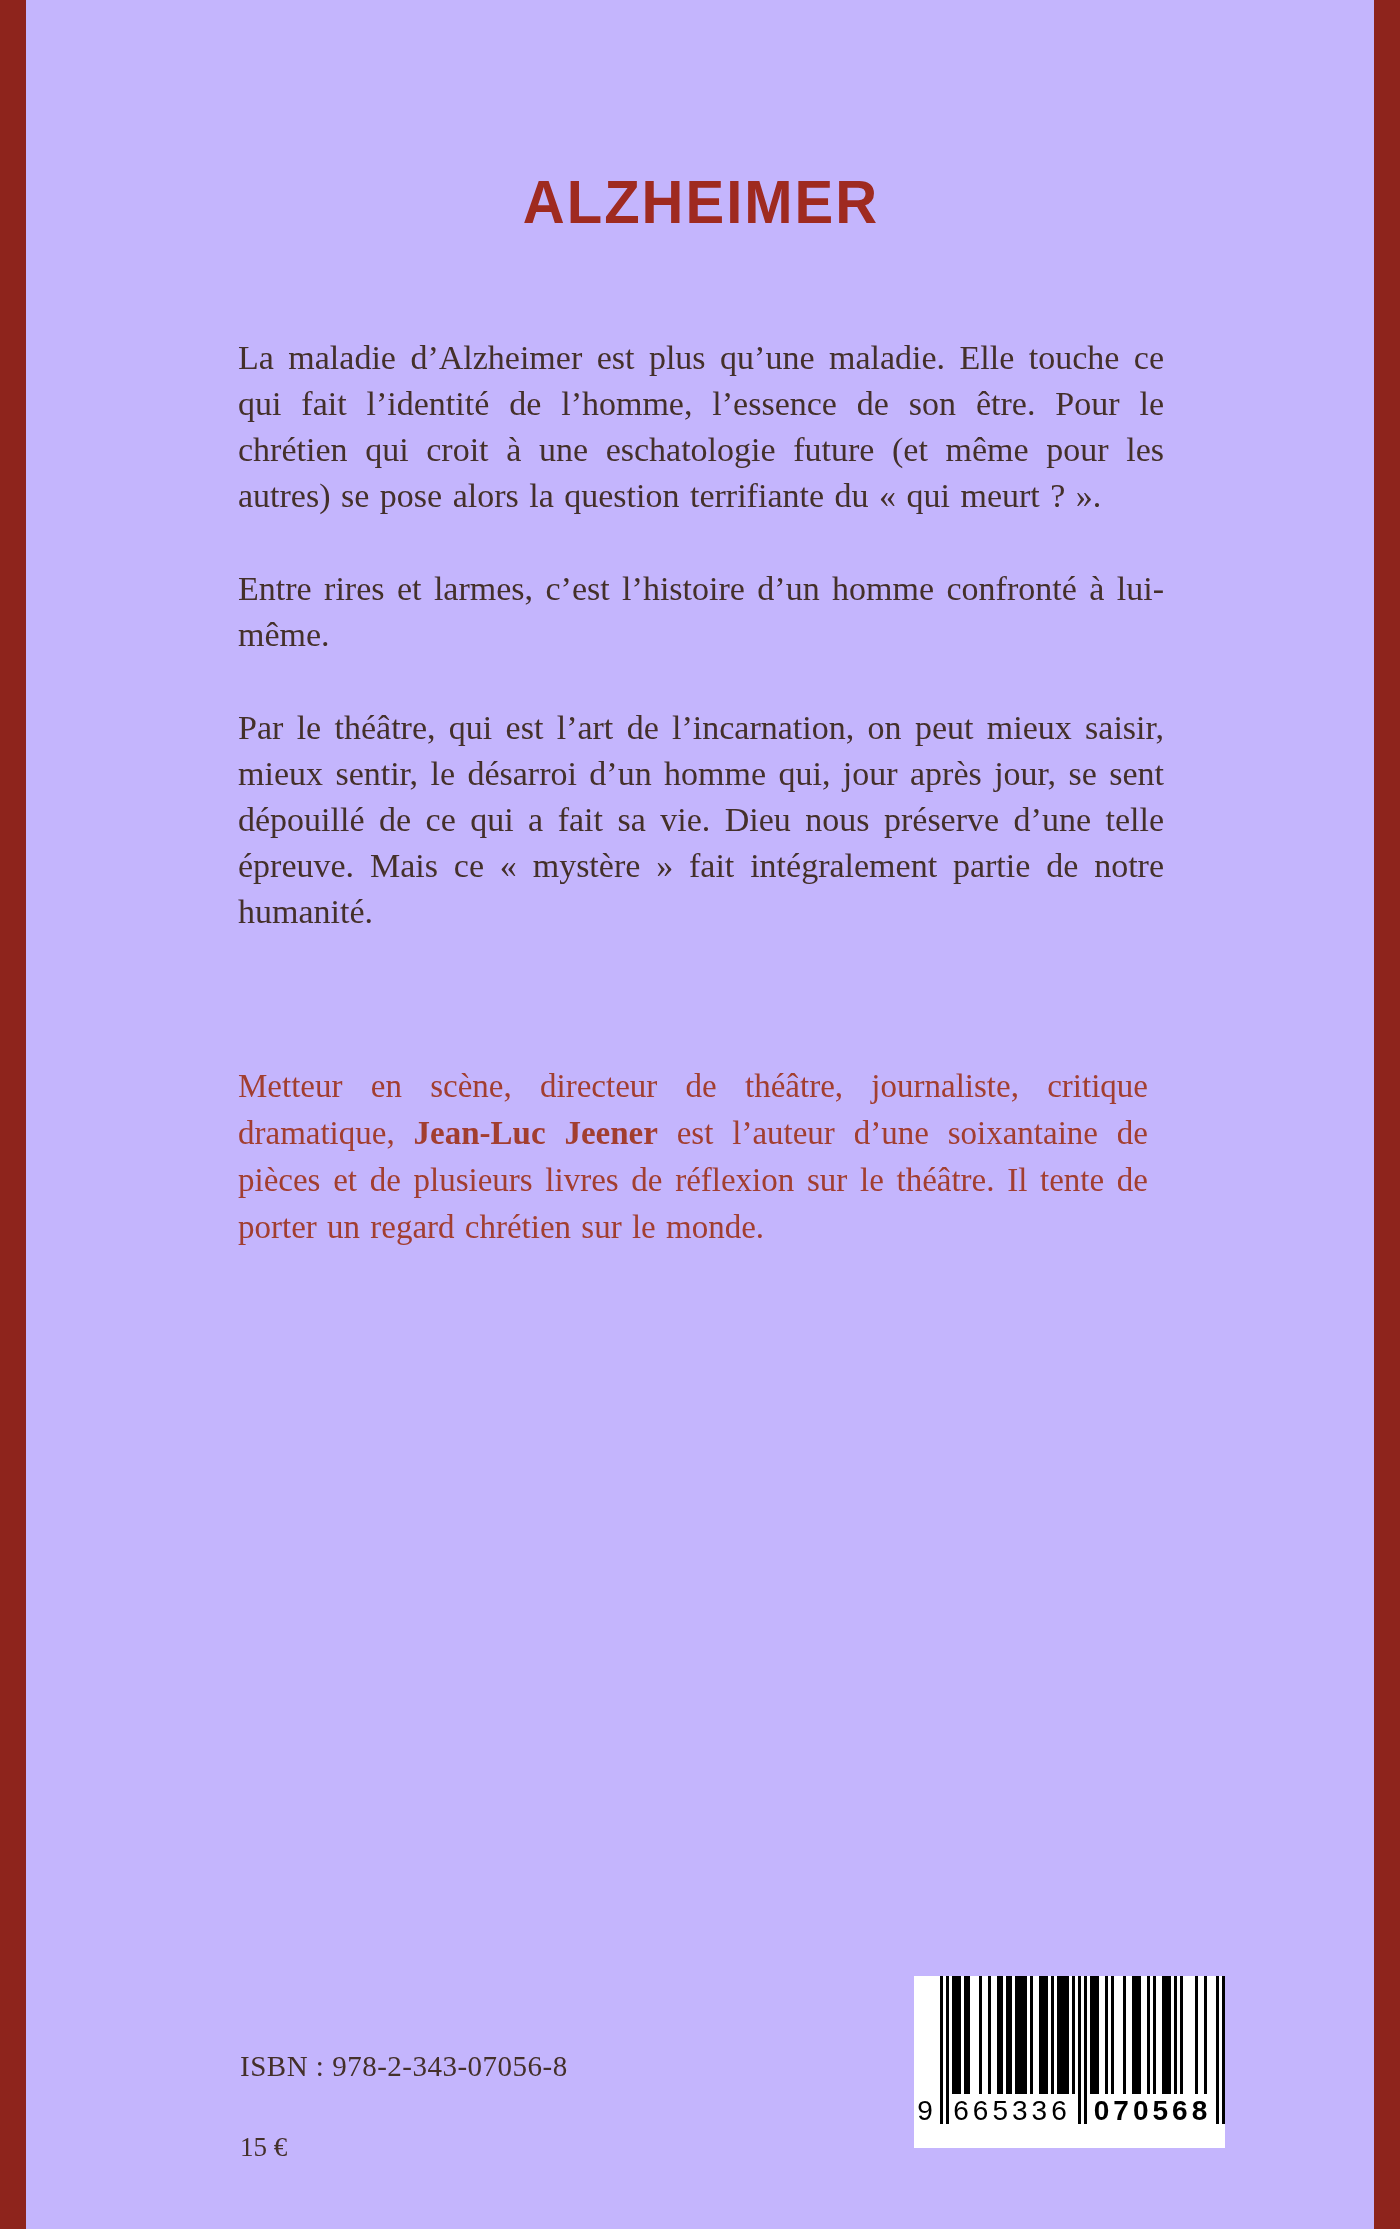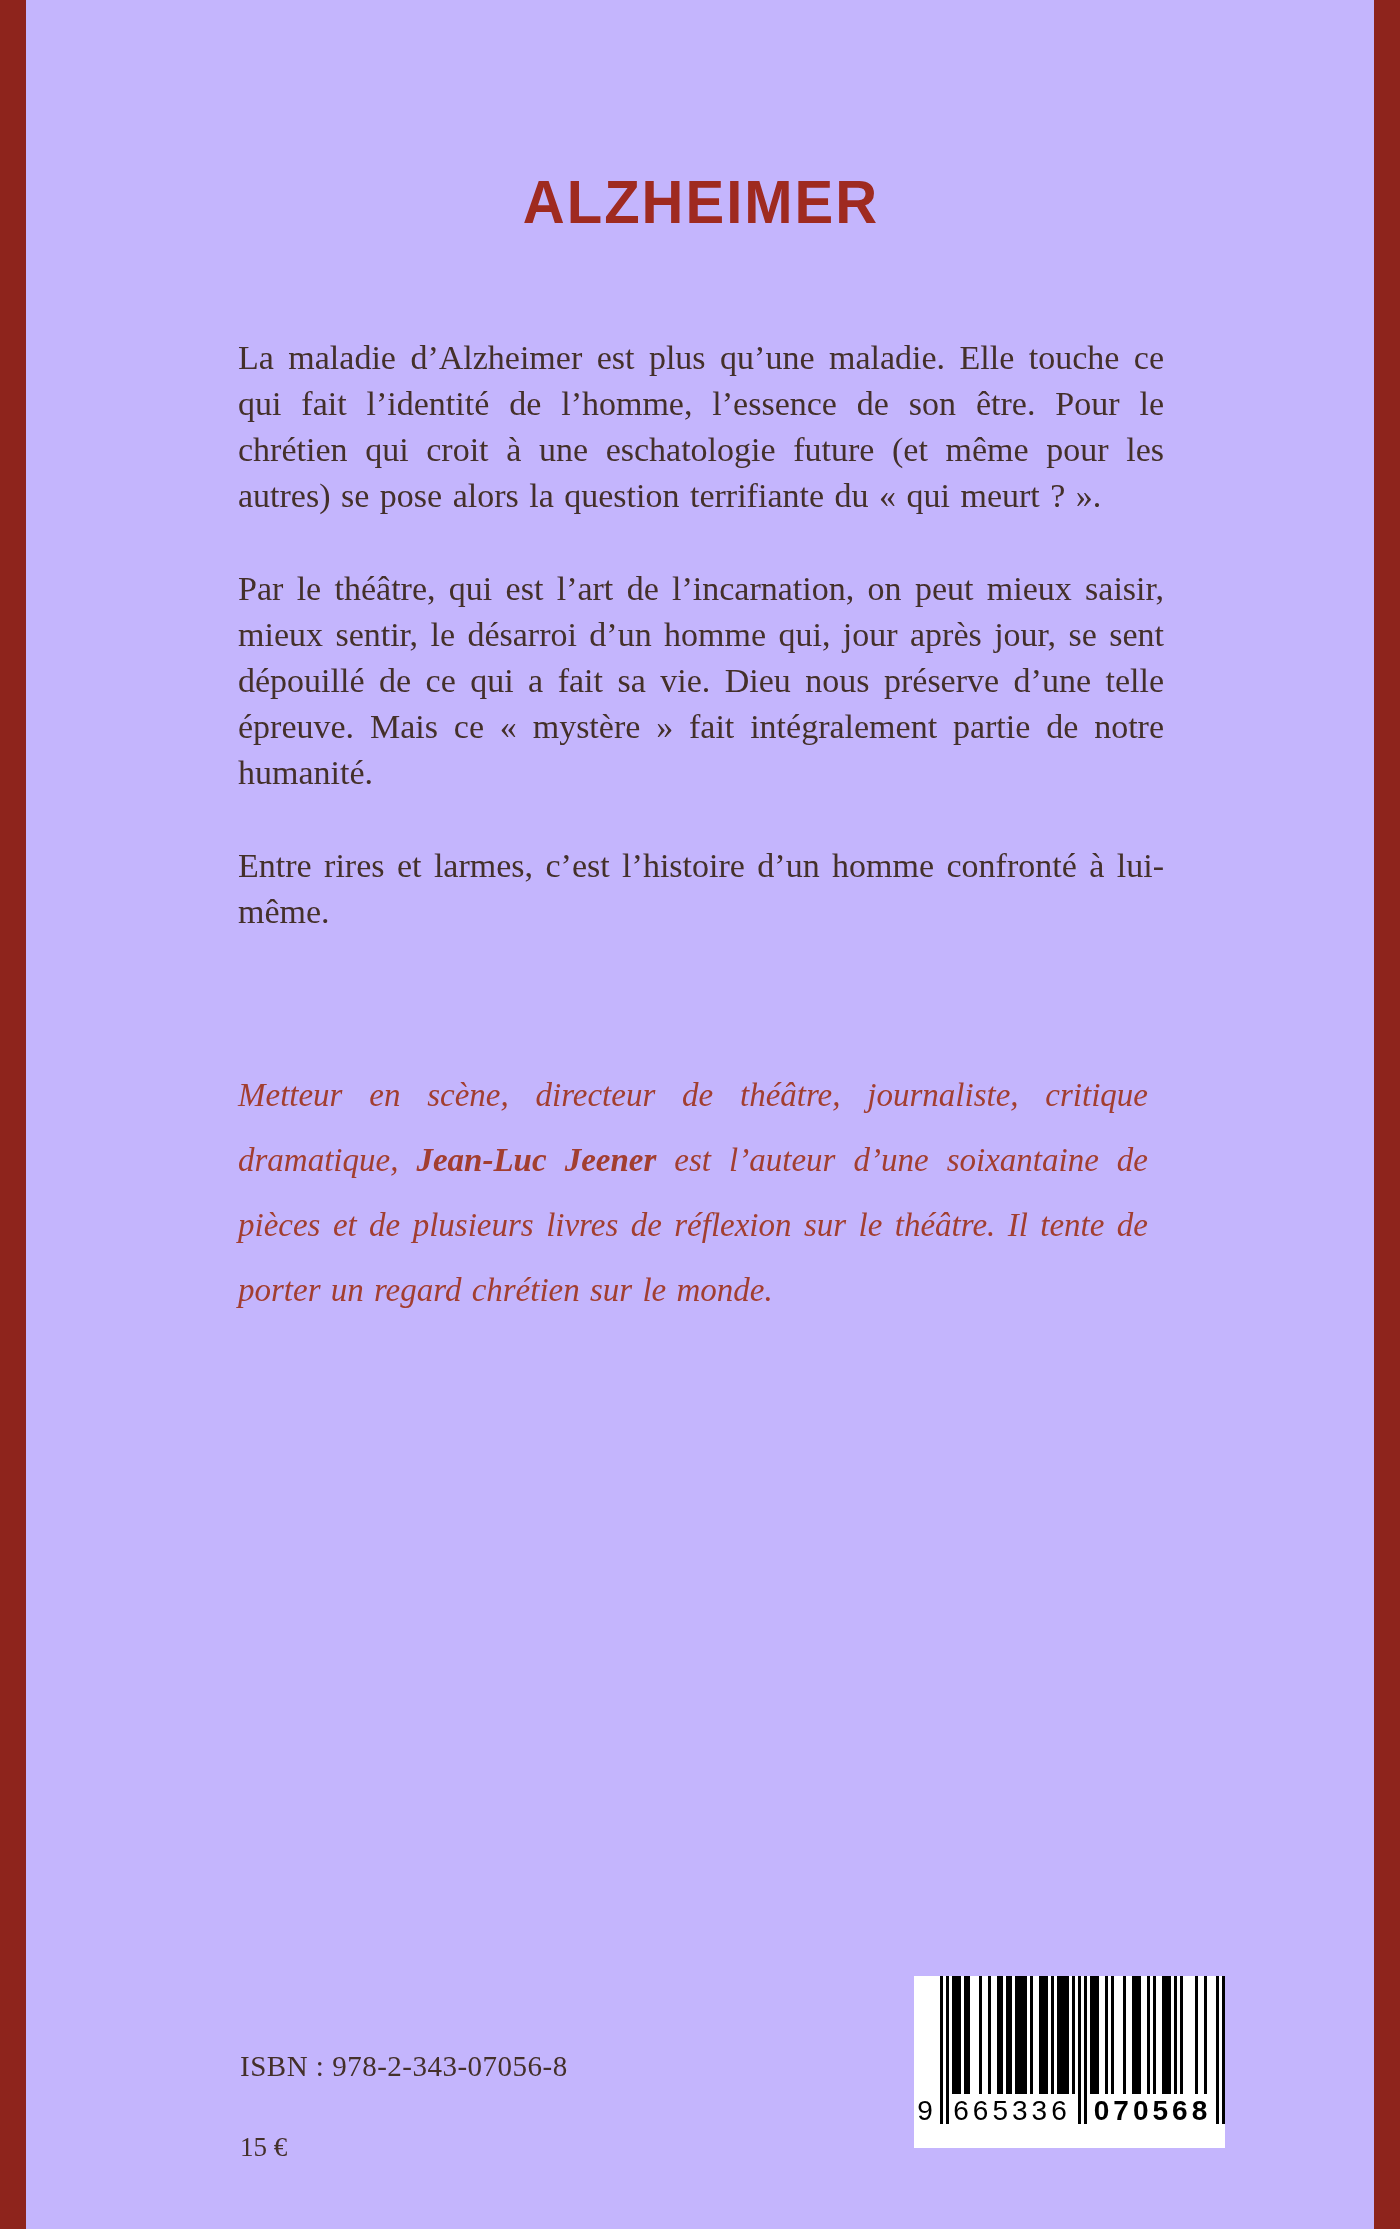--- a/index.html
+++ b/index.html
@@ -41,22 +41,21 @@
     margin:0 0 47px 0;
     font-size:34px;
     line-height:46px;
     color:var(--body-ink);
     text-align:justify;
     word-spacing:2px;
   }
   .bio{
     margin:128px 16px 0 0;
     font-size:33px;
-    line-height:65px;
-    font-style:italic;
+    line-height:47px;
     color:var(--bio-red);
     text-align:justify;
     word-spacing:2px;
   }
   .bio strong{font-weight:bold;}
   .isbn{
     position:absolute;left:240px;top:2050px;
     font-size:29px;color:var(--body-ink);
     letter-spacing:0.5px;
     text-align:center;
@@ -93,22 +92,22 @@
 
 <div class="page">
   <div class="edge edge-left"></div>
   <div class="edge edge-right"></div>
 
   <div class="content">
     <h1 class="book-title">ALZHEIMER</h1>
 
     <div class="synopsis">
       <p>La maladie d’Alzheimer est plus qu’une maladie. Elle touche ce qui fait l’identité de l’homme, l’essence de son être. Pour le chrétien qui croit à une eschatologie future (et même pour les autres) se pose alors la question terrifiante du « qui meurt ? ».</p>
+      <p>Entre rires et larmes, c’est l’histoire d’un homme confronté à lui-même.</p>
       <p>Par le théâtre, qui est l’art de l’incarnation, on peut mieux saisir, mieux sentir, le désarroi d’un homme qui, jour après jour, se sent dépouillé de ce qui a fait sa vie. Dieu nous préserve d’une telle épreuve. Mais ce « mystère » fait intégralement partie de notre humanité.</p>
-      <p>Entre rires et larmes, c’est l’histoire d’un homme confronté à lui-même.</p>
     </div>
 
     <p class="bio"><span>Metteur en scène, directeur de théâtre, journaliste, critique dramatique, </span><strong>Jean-Luc Jeener</strong><span> est l’auteur d’une soixantaine de pièces et de plusieurs livres de réflexion sur le théâtre. Il tente de porter un regard chrétien sur le monde.</span></p>
   </div>
 
   <div class="isbn">ISBN : 978-2-343-07056-8</div>
   <div class="price">15 €</div>
 
   <div class="barcode-wrap">
     <svg class="barcode-bars" width="285" height="150" viewBox="0 0 285 150" id="barcode-svg">

